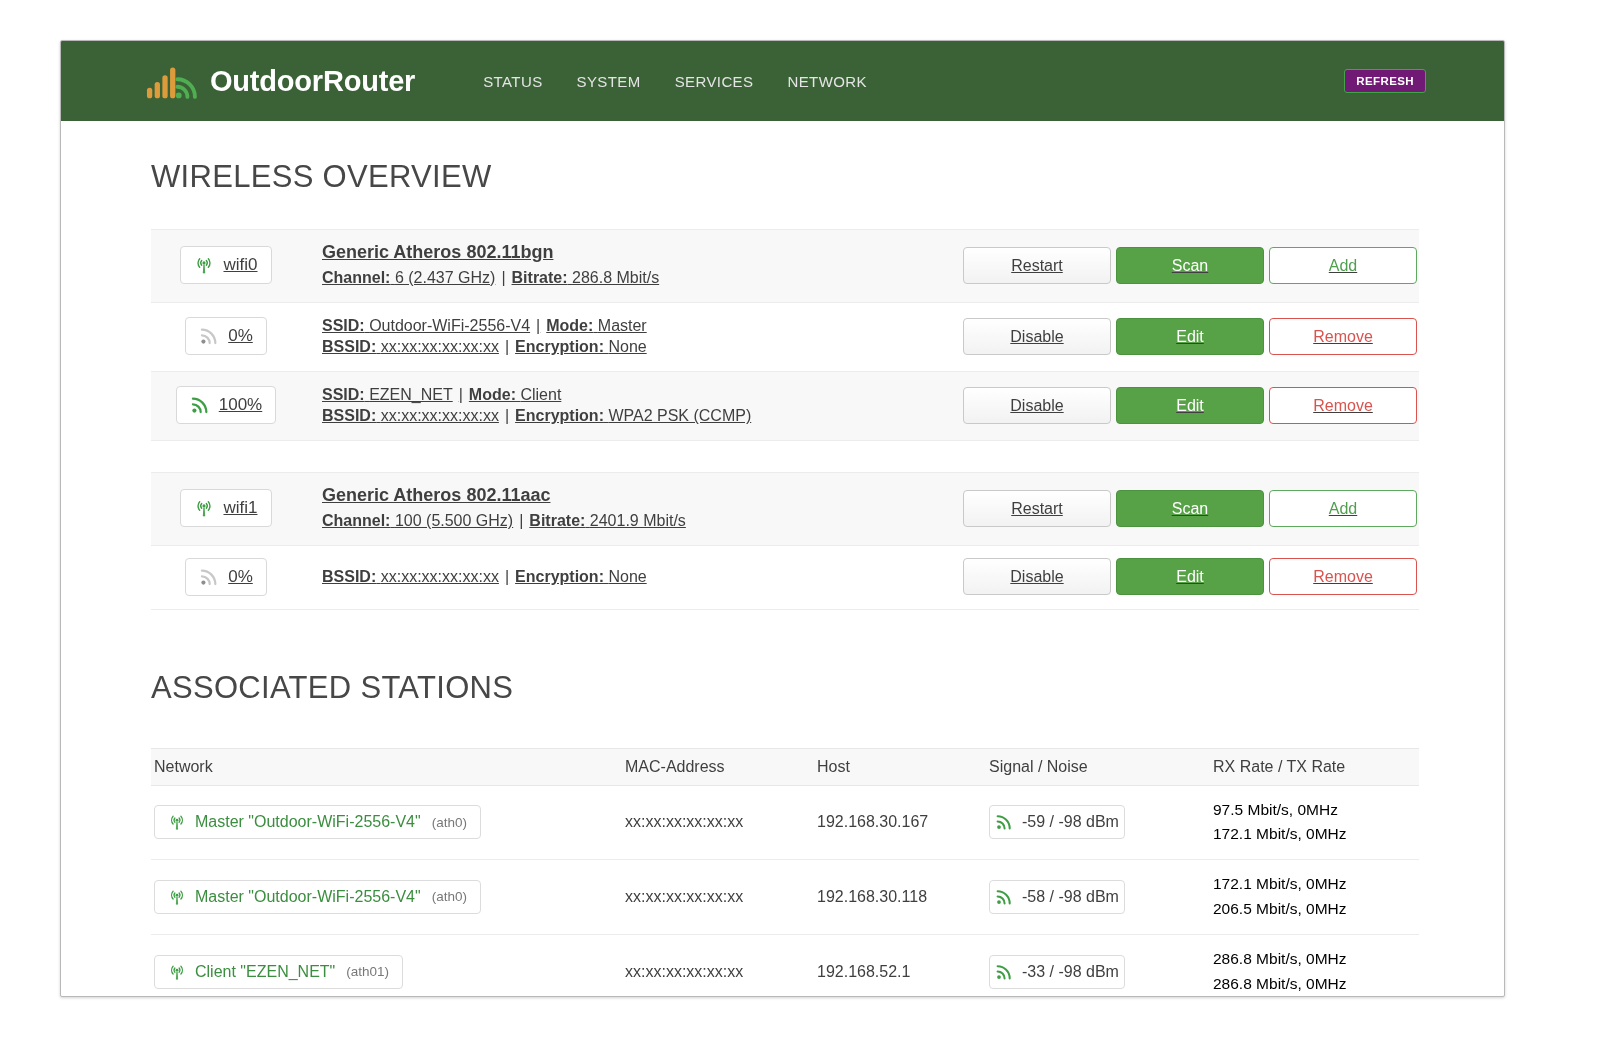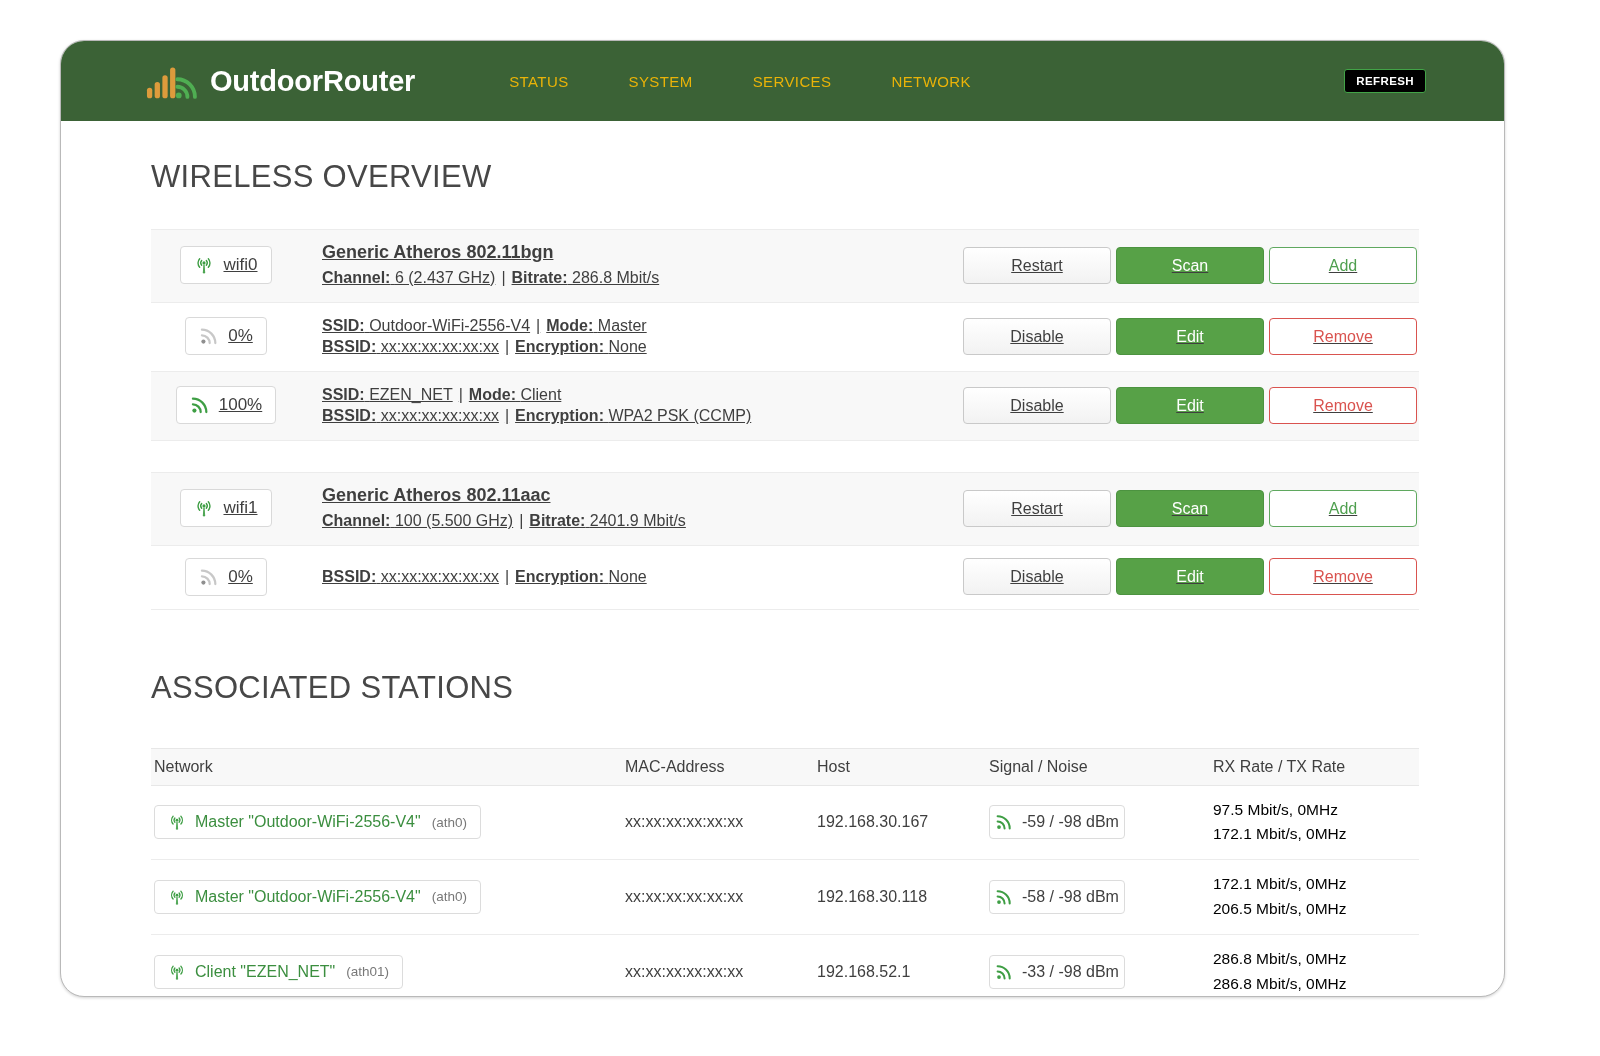--- a/index.html
+++ b/index.html
@@ -1,35 +1,35 @@
 <!DOCTYPE html>
 <html><head>
 <meta charset="utf-8">
 <style>
   * { margin:0; padding:0; box-sizing:border-box; }
   html,body { background:#ffffff; font-family:"Liberation Sans", sans-serif; color:#3f3f3f; }
   body { width:1600px; height:1056px; position:relative; }
 
   .card {
     position:absolute; left:60px; top:40px; width:1445px; height:957px;
-    background:#fff; border:1px solid #b9b9b9; border-radius:24px;
+    background:#fff; border:1px solid #b9b9b9; border-radius:2px;
     overflow:hidden; box-shadow:0 1px 3px rgba(0,0,0,.18);
   }
 
   
   .topbar {
     height:80px; background:#3b6236; display:flex; align-items:center;
     padding:0 78px 0 85px;
   }
   .logo { display:flex; align-items:center; gap:12px; }
   .brand { color:#ffffff; font-size:29px; font-weight:600; letter-spacing:-.2px; }
   .nav { display:flex; gap:34px; margin-left:68px; }
-  .nav-item { color:#eab308; font-size:15px; letter-spacing:.4px; cursor:pointer;margin-left:26px; }
+  .nav-item { color:#e5e5e5; font-size:15px; letter-spacing:.4px; cursor:pointer; }
   .refresh-btn {
-    margin-left:auto; background:#000000; border:1px solid #42a347; color:#fff;
+    margin-left:auto; background:#701a75; border:1px solid #42a347; color:#fff;
     font-size:11.5px; font-weight:bold; letter-spacing:.4px; padding:5px 11px;
     border-radius:3px; cursor:pointer; font-family:inherit;
   }
 
   
   .content { padding:38px 85px 16px 90px; }
   h2.section-title { font-size:31px; font-weight:400; color:#474747; letter-spacing:.3px; }
   #wireless-title { margin-bottom:34px; }
   #stations-title { margin-top:60px; margin-bottom:42px; }
 

